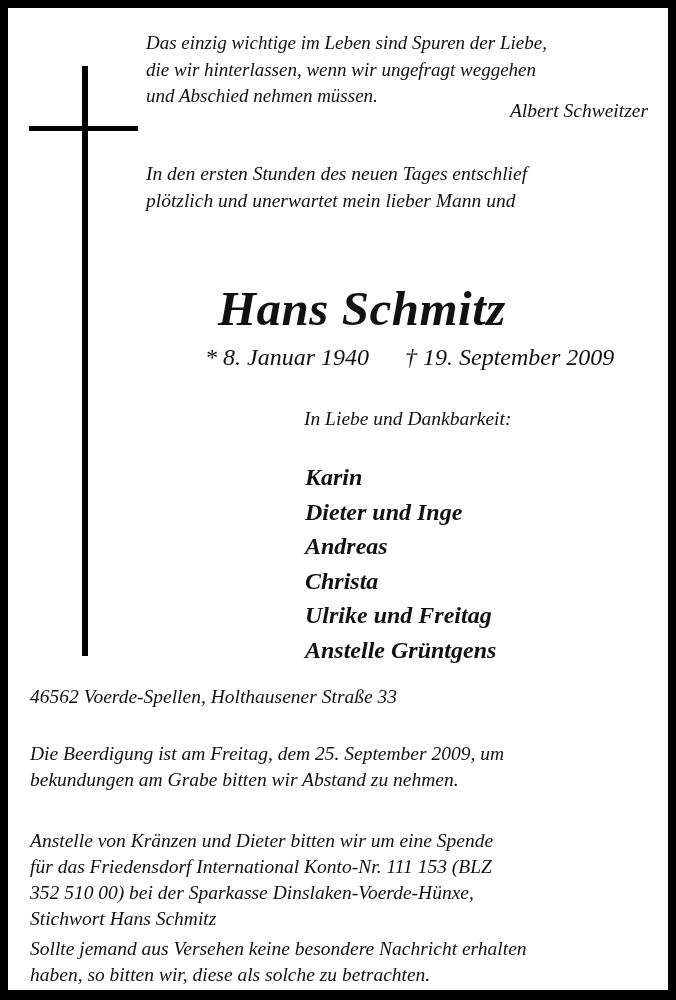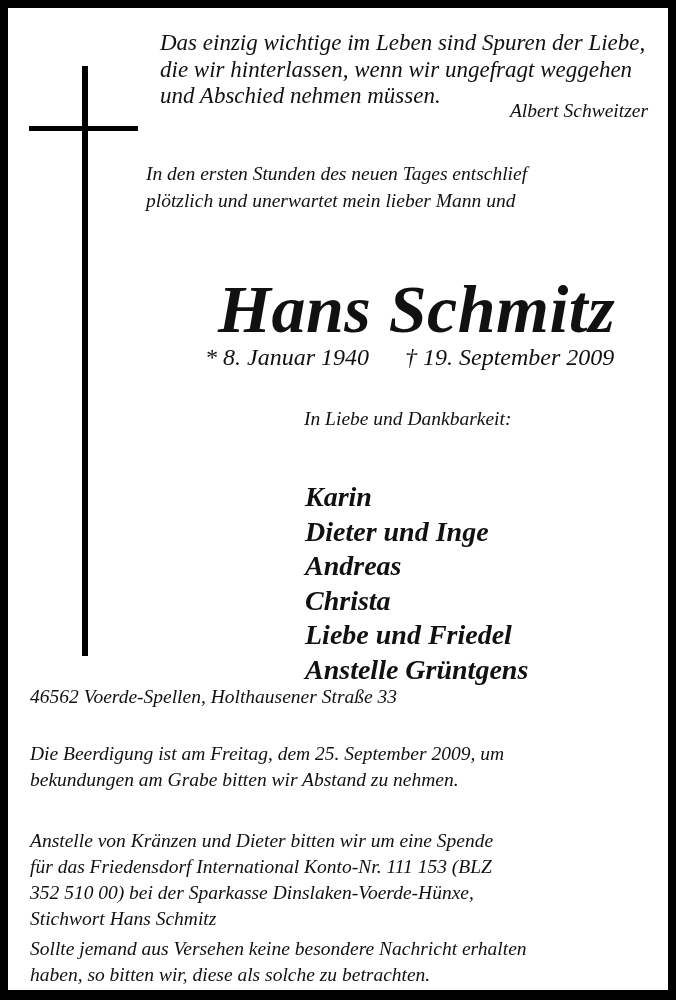--- a/index.html
+++ b/index.html
@@ -1,27 +1,27 @@
 <!DOCTYPE html>
 <html><head>
 <meta charset="utf-8">
 <style>
   html, body { margin:0; padding:0; background:#000; }
   body { width:676px; height:1000px; position:relative; overflow:hidden; }
   .card { position:absolute; left:8px; top:8px; width:660px; height:982px; background:#fff; }
   .serif { font-family: "Liberation Serif", "DejaVu Serif", serif; font-style:italic; color:#111; }
   .cross-v { position:absolute; left:74px; top:58px; width:6px; height:590px; background:#000; }
   .cross-h { position:absolute; left:21px; top:118px; width:109px; height:5px; background:#000; }
-  .quote { position:absolute; left:138px; top:22px; width:510px; font-size:23px; line-height:26.5px;margin-left:14px; }
+  .quote { position:absolute; left:138px; top:22px; width:510px; font-size:19px; line-height:26.5px; }
   .quote-author { position:absolute; right:20px; top:92px; font-size:19.5px; }
   .intro { position:absolute; left:138px; top:153px; width:520px; font-size:19.5px; line-height:26.5px; }
-  .name { position:absolute; left:210px; top:266px; font-size:68px; font-weight:bold; letter-spacing:0.5px; line-height:70px; }
+  .name { position:absolute; left:210px; top:266px; font-size:49px; font-weight:bold; letter-spacing:0.5px; line-height:70px; }
   .dates { position:absolute; left:197px; top:336px; font-size:24px; white-space:pre; }
   .thanks { position:absolute; left:296px; top:400px; font-size:19.5px; }
-  .family { position:absolute; left:297px; top:452px; font-size:28px; font-weight:bold; line-height:34.5px;margin-top:20px; }
+  .family { position:absolute; left:297px; top:452px; font-size:24px; font-weight:bold; line-height:34.5px; }
   .family div { margin:0; }
   .address { position:absolute; left:22px; top:678px; font-size:19.5px; }
   .funeral { position:absolute; left:22px; top:733px; width:630px; font-size:19.5px; line-height:26px; }
   .donation { position:absolute; left:22px; top:820px; width:630px; font-size:19.5px; line-height:26px; }
   .notice { position:absolute; left:22px; top:928px; width:635px; font-size:19.5px; line-height:26px; }
 </style>
 </head>
 <body>
 
 <div class="card">
@@ -44,21 +44,21 @@
 
   <div class="dates serif"><span>* 8. Januar 1940</span>      <span>† 19. September 2009</span></div>
 
   <div class="thanks serif">In Liebe und Dankbarkeit:</div>
 
   <div class="family serif">
     <div>Karin</div>
     <div>Dieter und Inge</div>
     <div>Andreas</div>
     <div>Christa</div>
-    <div>Liebe und Friedel</div>
+    <div>Ulrike und Freitag</div>
     <div>Anstelle Grüntgens</div>
   </div>
 
   <div class="address serif">46562 Voerde-Spellen, Holthausener Straße 33</div>
 
   <div class="funeral serif">
     <div>Die Beerdigung ist am Freitag, dem 25. September 2009, um</div>
     <div>bekundungen am Grabe bitten wir Abstand zu nehmen.</div>
   </div>
 

